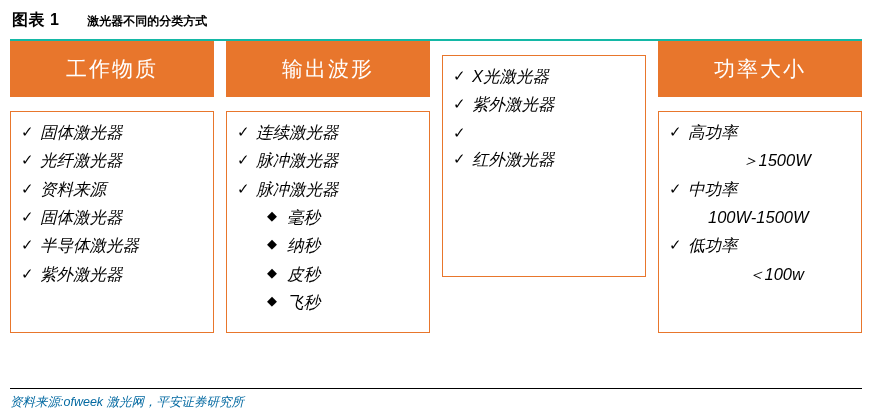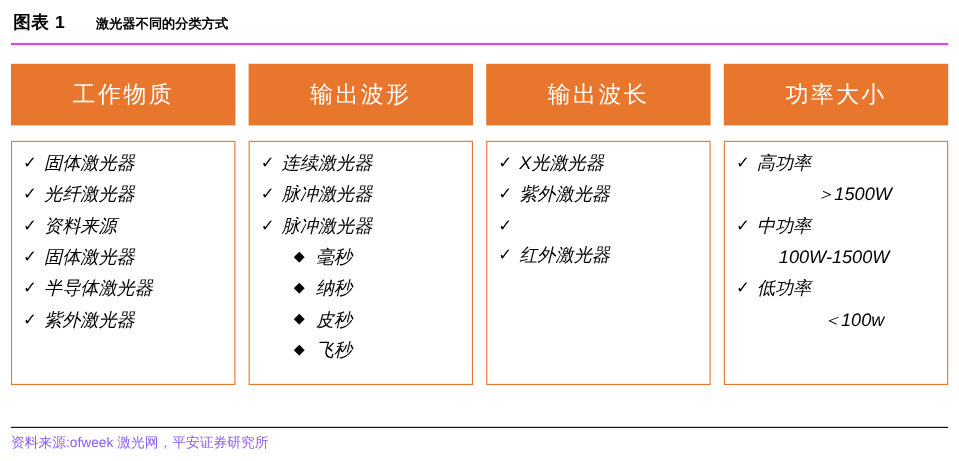--- a/index.html
+++ b/index.html
@@ -19,38 +19,37 @@
     width: 872px;
     height: 419px;
     box-sizing: border-box;
     padding: 0 10px;
   }
   
   .title-bar {
     display: flex;
     align-items: baseline;
     padding: 10px 0 8px 2px;
-    border-bottom: 2px solid #d946ef;
+    border-bottom: 2px solid #14b8a6;
     margin: 0 0 0 0;
   }
   .title-label {
     font-size: 16px;
     font-weight: bold;
     letter-spacing: 0.5px;
   }
   .title-text {
     font-size: 12px;
     font-weight: bold;
     margin-left: 28px;
   }
   
   .columns {
     display: flex;
     gap: 12px;
-    margin-top: 17px;
   }
   .column {
     flex: 1 1 0;
     display: flex;
     flex-direction: column;
     min-width: 0;
   }
   .col-header {
     background: #E8762C;
     color: #ffffff;
@@ -112,21 +111,22 @@
     left: 10px;
     right: 10px;
     bottom: 8px;
   }
   .source-rule {
     border-top: 1px solid #000000;
     margin-bottom: 5px;
   }
   .source-text {
     font-size: 12.5px;
-    color: #8b5cf6;
+    font-style: italic;
+    color: #0369a1;
   }
 </style>
 </head>
 <body>
 
 <div class="page">
 
   <div class="title-bar">
     <span class="title-label">图表 1</span>
     <span class="title-text">激光器不同的分类方式</span>
@@ -192,21 +192,20 @@
           <span class="txt">皮秒</span>
         </div>
         <div class="item sub">
           <span class="mark">◆</span>
           <span class="txt">飞秒</span>
         </div>
       </div>
     </div>
 
     <div class="column">
-      <div class="col-header">输出波长</div>
       <div class="col-body">
         <div class="item">
           <span class="mark">✓</span>
           <span class="txt">X光激光器</span>
         </div>
         <div class="item">
           <span class="mark">✓</span>
           <span class="txt">紫外激光器</span>
         </div>
         <div class="item">

